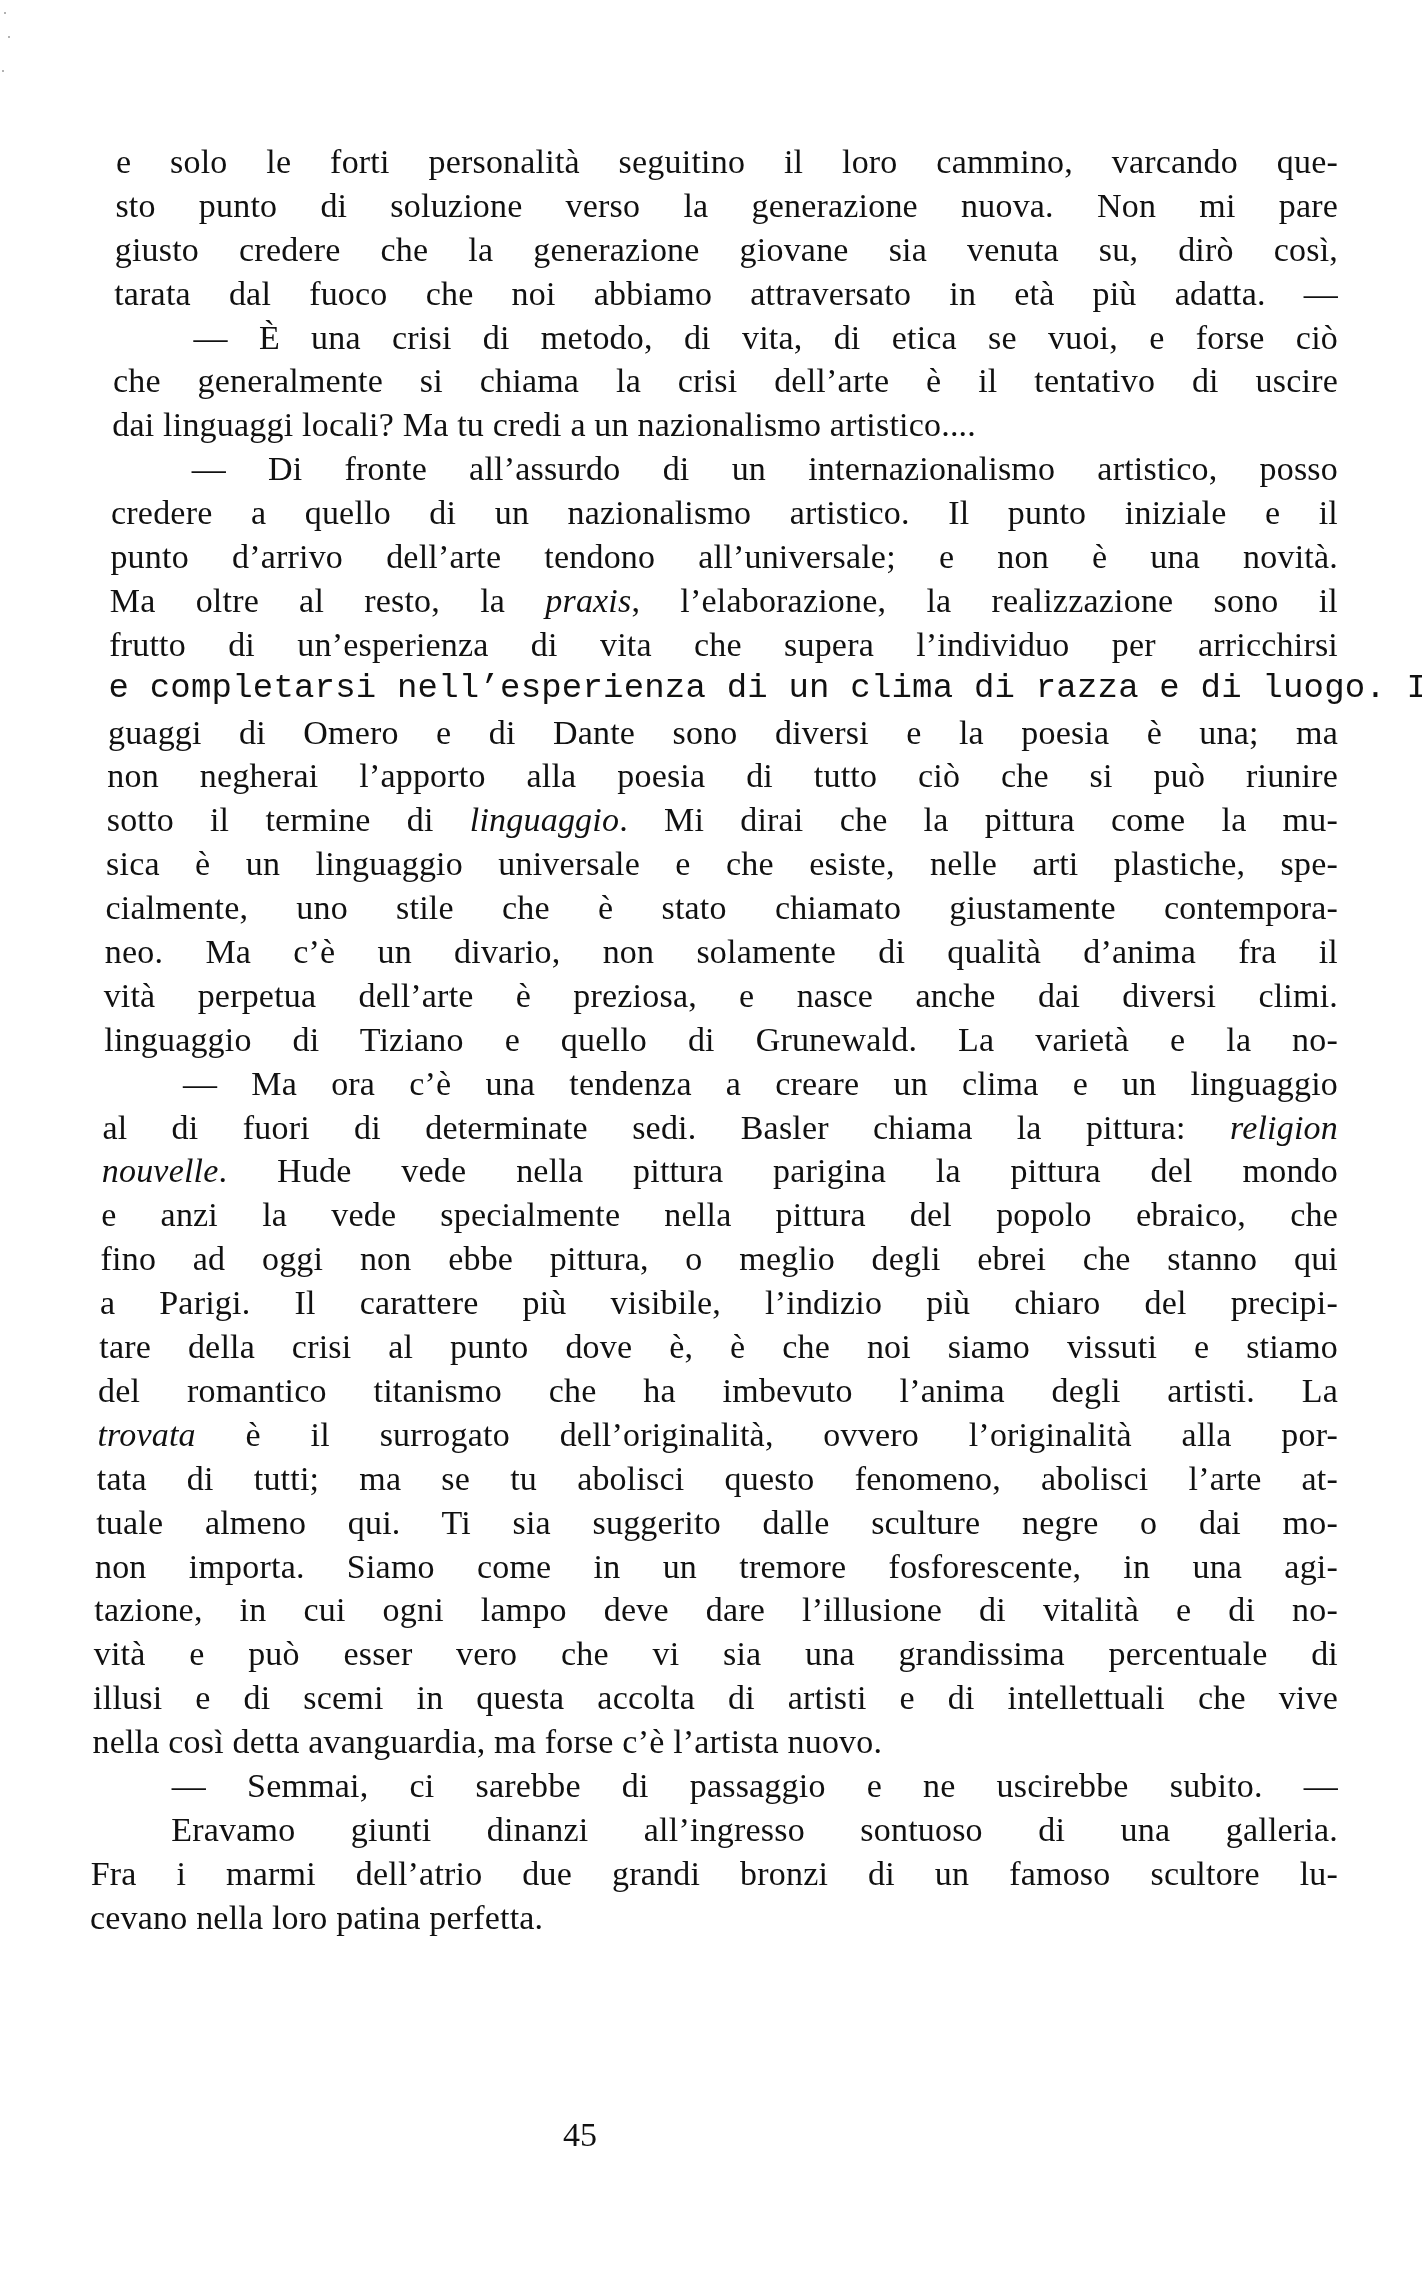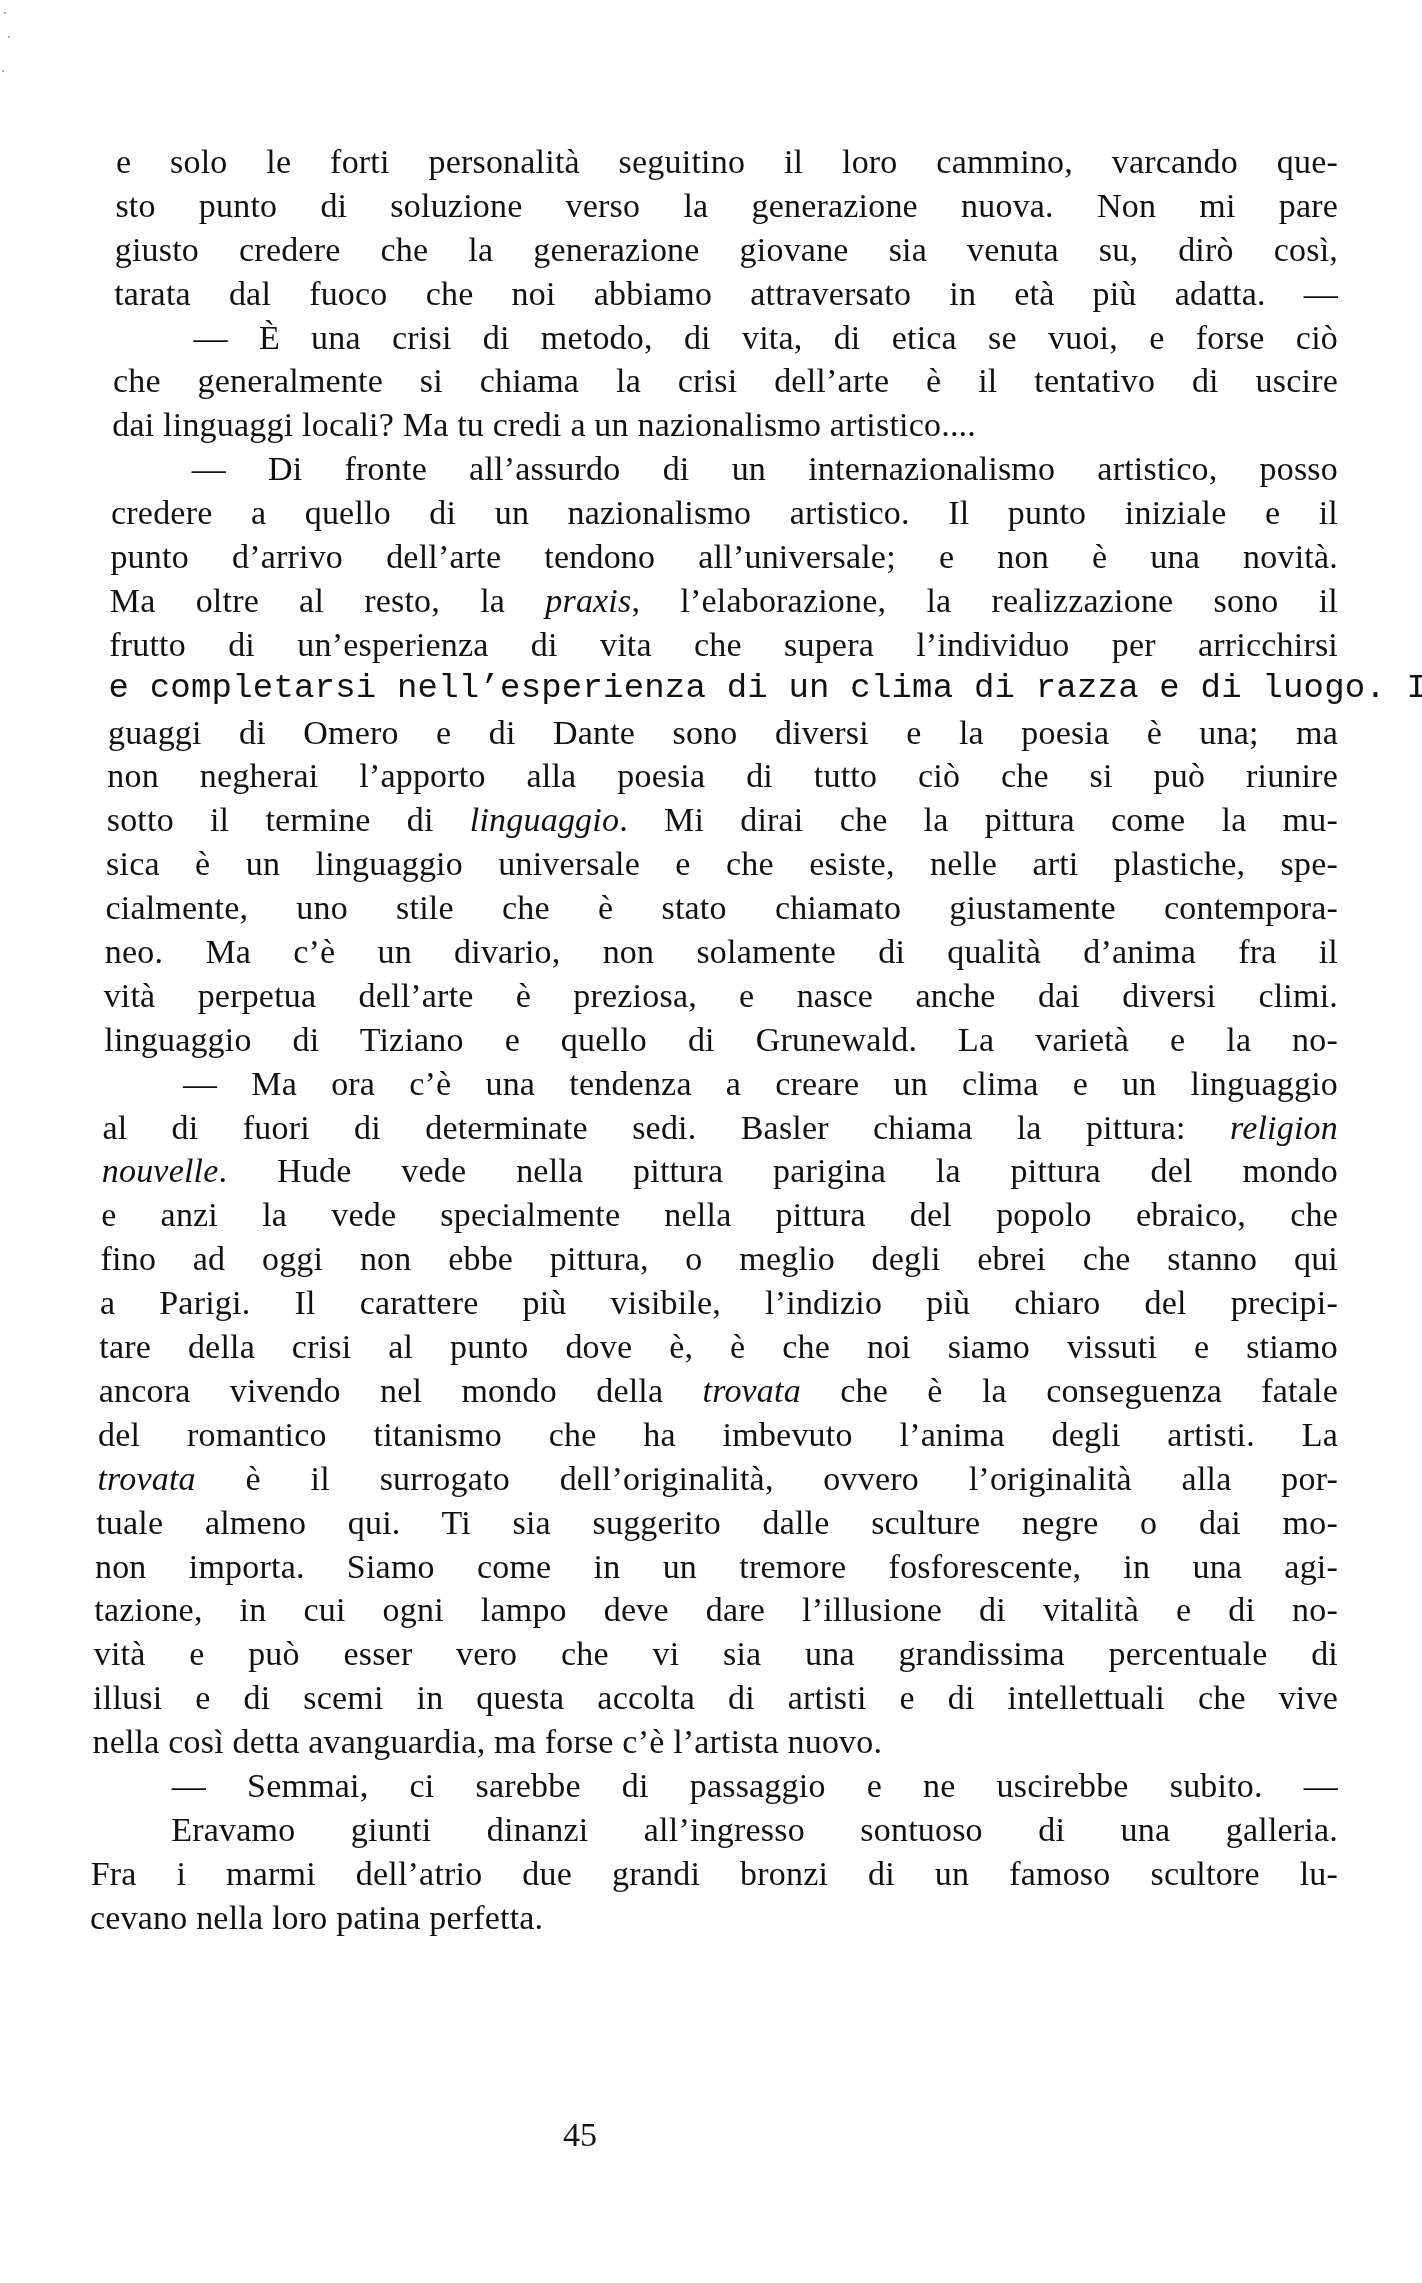--- a/index.html
+++ b/index.html
@@ -89,23 +89,23 @@
       <div class="line" style="margin-left: 0.857143px;"><span>neo. Ma c’è un divario, non solamente di qualità d’anima fra il</span></div>
       <div class="line" style="margin-left: -0.380952px;"><span>vità perpetua dell’arte è preziosa, e nasce anche dai diversi climi.</span></div>
       <div class="line" style="margin-left: 0.238095px;"><span>linguaggio di Tiziano e quello di Grunewald. La varietà e la no-</span></div>
       <div class="line indent" style="margin-left: -1px;"><span>— Ma ora c’è una tendenza a creare un clima e un linguaggio</span></div>
       <div class="line" style="margin-left: -1.61905px;"><span>al di fuori di determinate sedi. Basler chiama la pittura: </span><span class="it">religion</span></div>
       <div class="line" style="margin-left: -2.2381px;"><span class="it">nouvelle</span><span>. Hude vede nella pittura parigina la pittura del mondo</span></div>
       <div class="line" style="margin-left: -2.85714px;"><span>e anzi la vede specialmente nella pittura del popolo ebraico, che</span></div>
       <div class="line" style="margin-left: -3.47619px;"><span>fino ad oggi non ebbe pittura, o meglio degli ebrei che stanno qui</span></div>
       <div class="line" style="margin-left: -4.09524px;"><span>a Parigi. Il carattere più visibile, l’indizio più chiaro del precipi-</span></div>
       <div class="line" style="margin-left: -4.71429px;"><span>tare della crisi al punto dove è, è che noi siamo vissuti e stiamo</span></div>
-      <div class="line" style="margin-left: -5.33333px;"><span>ancora vivendo nel mondo della </span><span class="it">trovata</span><span> che è la conseguenza fatale</span></div>
       <div class="line" style="margin-left: -5.95238px;"><span>del romantico titanismo che ha imbevuto l’anima degli artisti. La</span></div>
       <div class="line" style="margin-left: -6.57143px;"><span class="it">trovata</span><span> è il surrogato dell’originalità, ovvero l’originalità alla por-</span></div>
+      <div class="line" style="margin-left: -7.19048px;"><span>tata di tutti; ma se tu abolisci questo fenomeno, abolisci l’arte at-</span></div>
       <div class="line" style="margin-left: -7.80952px;"><span>tuale almeno qui. Ti sia suggerito dalle sculture negre o dai mo-</span></div>
       <div class="line" style="margin-left: -9.04762px;"><span>non importa. Siamo come in un tremore fosforescente, in una agi-</span></div>
       <div class="line" style="margin-left: -9.66667px;"><span>tazione, in cui ogni lampo deve dare l’illusione di vitalità e di no-</span></div>
       <div class="line" style="margin-left: -10.2857px;"><span>vità e può esser vero che vi sia una grandissima percentuale di</span></div>
       <div class="line" style="margin-left: -10.9048px;"><span>illusi e di scemi in questa accolta di artisti e di intellettuali che vive</span></div>
       <div class="line last" style="margin-left: -11.5238px;"><span>nella così detta avanguardia, ma forse c’è l’artista nuovo.</span></div>
       <div class="line indent" style="margin-left: -12.1429px;"><span>— Semmai, ci sarebbe di passaggio e ne uscirebbe subito. —</span></div>
       <div class="line indent" style="margin-left: -12.7619px;"><span>Eravamo giunti dinanzi all’ingresso sontuoso di una galleria.</span></div>
       <div class="line" style="margin-left: -13.381px;"><span>Fra i marmi dell’atrio due grandi bronzi di un famoso scultore lu-</span></div>
       <div class="line last" style="margin-left: -14px;"><span>cevano nella loro patina perfetta.</span></div>

